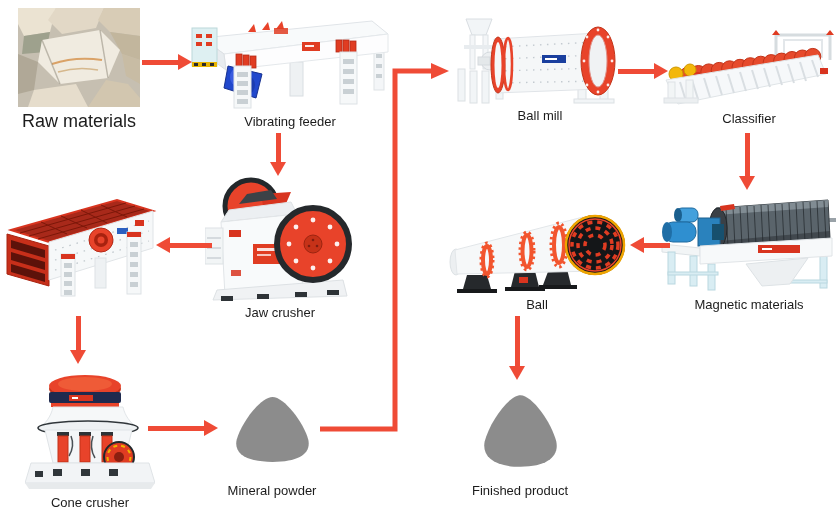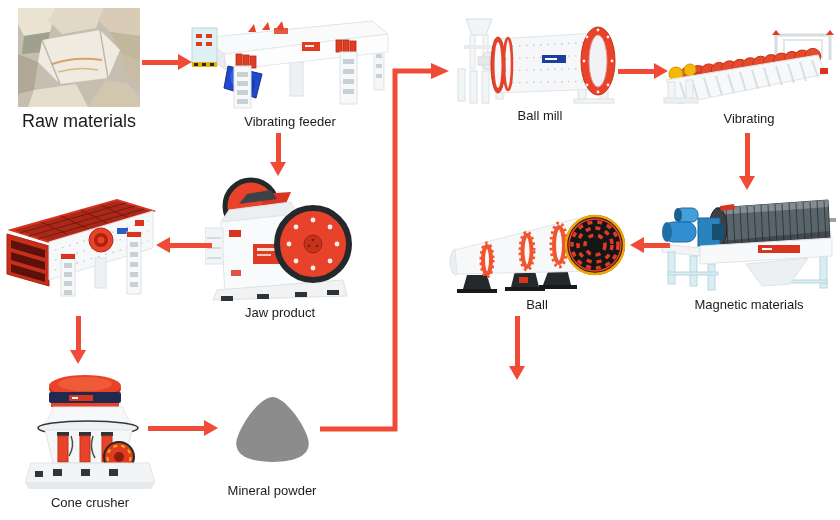--- a/index.html
+++ b/index.html
@@ -193,21 +193,21 @@
         <line x1="122" y1="55" x2="116" y2="36"></line>
           <line x1="134" y1="53" x2="128" y2="34"></line>
         <line x1="146" y1="51" x2="140" y2="32"></line>
           <line x1="158" y1="47" x2="152" y2="30"></line>
       </g>
       <rect x="160" y="38" width="8" height="6" fill="#d8341f"></rect>
       <rect x="8" y="52" width="7" height="18" fill="#f2f5f6" stroke="#dde2e5"></rect>
       <rect x="26" y="50" width="7" height="20" fill="#f2f5f6" stroke="#dde2e5"></rect>
       <rect x="4" y="68" width="34" height="5" fill="#eceff1" stroke="#dde2e5"></rect>
     </svg>
-    <div class="lbl">Vibrating</div>
+    <div class="lbl">Classifier</div>
   </div>
 
   <div class="station" style="left:5px;top:190px;width:160px">
     <svg class="ill" width="160" height="108" viewBox="0 0 160 108">
       <polygon points="6,40 112,10 148,21 44,52" fill="#a8291a" stroke="#d8341f" stroke-width="2"></polygon>
       <g stroke="#7c1709" stroke-width="1">
         <line x1="15" y1="43" x2="121" y2="13"></line>
           <line x1="24" y1="46" x2="130" y2="16"></line>
           <line x1="33" y1="49" x2="139" y2="19"></line>
         <line x1="36" y1="32" x2="62" y2="44"></line>
@@ -280,21 +280,21 @@
           <circle cx="84" cy="72" r="2.4"></circle>
           <circle cx="91" cy="89" r="2.4"></circle>
         <circle cx="108" cy="96" r="2.4"></circle>
           <circle cx="125" cy="89" r="2.4"></circle>
       </g>
       <circle cx="108" cy="72" r="9" fill="#c63218" stroke="#9c2410"></circle>
       <circle cx="108" cy="68" r="1.3" fill="#7e1d10"></circle>
         <circle cx="104" cy="74" r="1.3" fill="#7e1d10"></circle>
         <circle cx="112" cy="74" r="1.3" fill="#7e1d10"></circle>
     </svg>
-    <div class="lbl">Jaw product</div>
+    <div class="lbl">Jaw crusher</div>
   </div>
 
   <div class="station" style="left:660px;top:196px;width:178px">
     <svg class="ill" width="178" height="98" viewBox="0 0 178 98">
       <polygon points="2,48 40,52 40,60 2,56" fill="#f2f5f6" stroke="#dde2e5"></polygon>
       <g fill="#d9edf3" stroke="#b9d7e0">
         <rect x="8" y="56" width="7" height="32"></rect>
           <rect x="30" y="60" width="7" height="30"></rect>
         <rect x="48" y="68" width="7" height="26"></rect>
           <rect x="160" y="60" width="7" height="32"></rect>
@@ -409,20 +409,26 @@
     <div class="lbl">Cone crusher</div>
   </div>
 
   <div class="station" style="left:212px;top:393px;width:120px">
     <svg class="ill" width="92" height="72" viewBox="0 0 95 74">
       <path class="blob-shape" d="M48,4 C60,4 80,30 85,48 C88,62 76,71 48,71 C20,71 8,62 11,48 C16,30 36,4 48,4 Z"></path>
     </svg>
     <div class="lbl" style="margin-top:19px">Mineral powder</div>
   </div>
 
+  <div class="station" style="left:460px;top:390px;width:120px">
+    <svg class="ill" width="92" height="80" viewBox="0 0 95 82">
+      <path class="blob-shape" d="M48,5 C60,5 80,33 85,53 C88,68 76,79 48,79 C20,79 8,68 11,53 C16,33 36,5 48,5 Z"></path>
+    </svg>
+    <div class="lbl" style="margin-top:14px">Finished product</div>
+  </div>
 
   <div class="arr right" style="left:142px;top:54px;width:50px">
     <div class="shaft"></div>
       <div class="head"></div>
   </div>
   <div class="arr down" style="left:270px;top:133px;height:43px">
     <div class="shaft"></div>
       <div class="head"></div>
   </div>
   <div class="arr left" style="left:156px;top:237px;width:56px">

